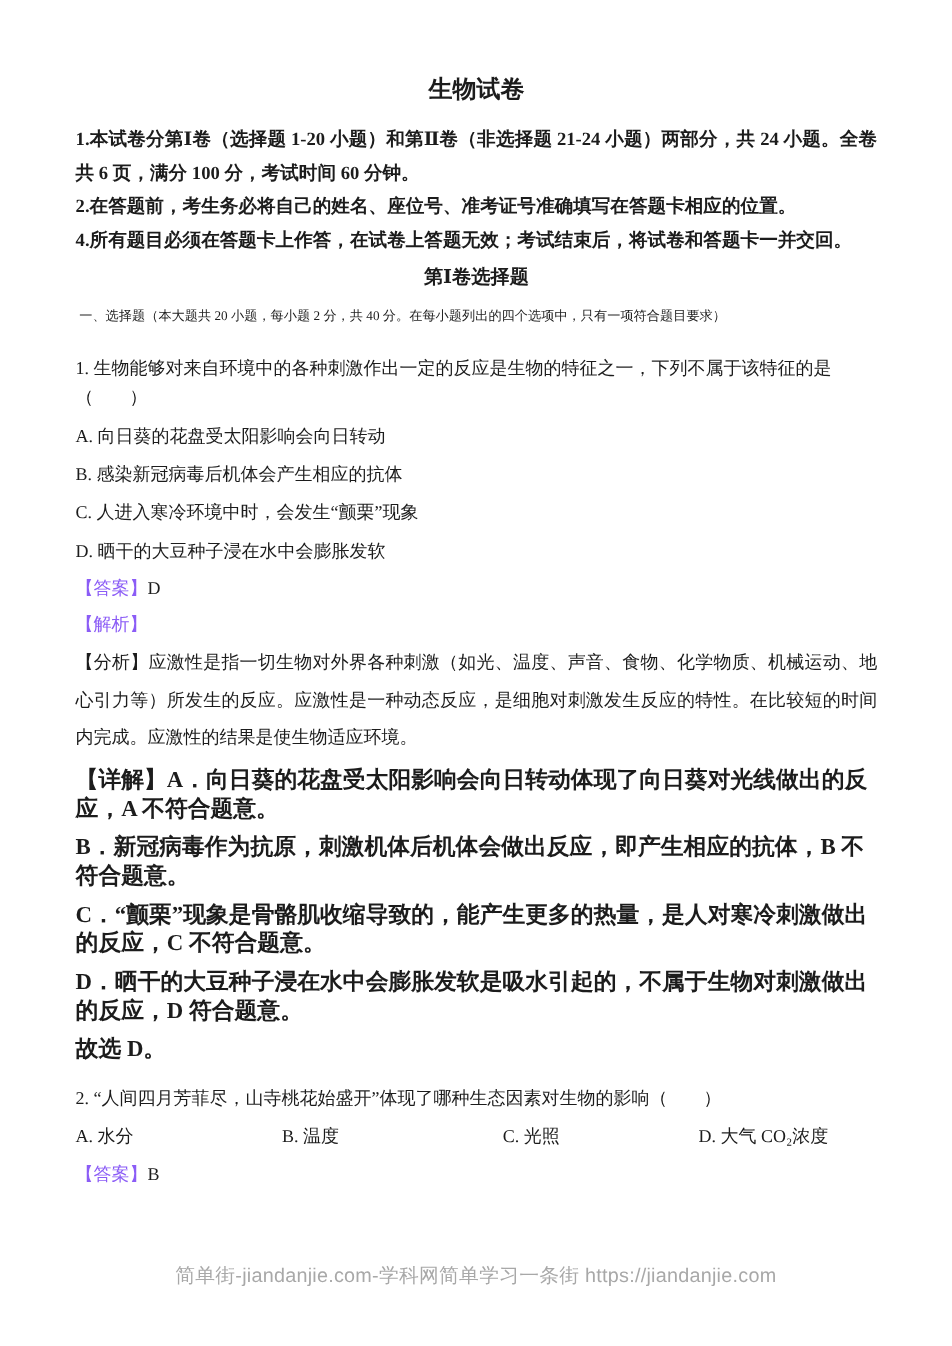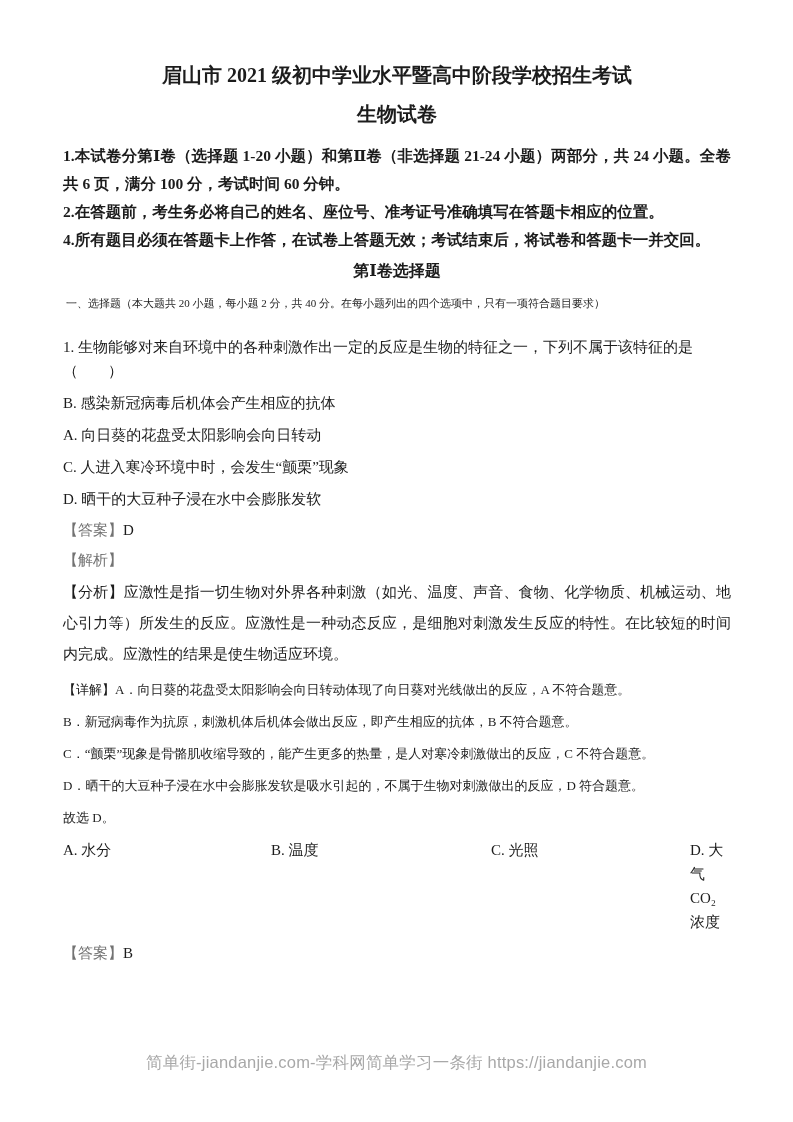--- a/index.html
+++ b/index.html
@@ -68,45 +68,45 @@
     font-size: 15px;
     line-height: 24px;
     margin: 8px 0 0 0;
   }
   .answer-line {
     font-size: 15px;
     line-height: 24px;
     margin: 7px 0 0 0;
   }
   .blue {
-    color: #737373;
+    color: #8b5cf6;
   }
   .analysis-label-line {
     font-size: 15px;
     line-height: 24px;
     margin: 6px 0 0 0;
   }
   .para {
     font-size: 15px;
     line-height: 31px;
     margin: 5px 0 0 0;
     text-align: justify;
     text-justify: inter-ideograph;
   }
   .detail {
-    font-size: 13px;
+    font-size: 19px;
     line-height: 24px;
     margin: 8px 0 0 0;
+    font-weight: bold;
   }
   .options-row {
     display: flex;
     font-size: 15px;
     line-height: 24px;
     margin: 8px 0 0 0;
-    gap: 36px;
   }
   .options-row .opt-a { width: 172px; }
   .options-row .opt-b { width: 184px; }
   .options-row .opt-c { width: 163px; }
   .options-row .opt-d { flex: 1; }
   .page-footer {
     position: absolute;
     left: 0;
     bottom: 48px;
     width: 100%;
@@ -115,49 +115,49 @@
     font-size: 16.5px;
     font-family: "Liberation Sans", "DejaVu Sans", sans-serif;
     letter-spacing: 0.2px;
   }
 </style>
 </head>
 <body>
 
 <div class="page">
 
-  <h1 class="title">眉山市 2021 级初中学业水平暨高中阶段学校招生考试</h1>
   <h2 class="subtitle">生物试卷</h2>
 
   <div class="notice">
     <p>1.本试卷分第Ⅰ卷（选择题 1-20 小题）和第Ⅱ卷（非选择题 21-24 小题）两部分，共 24 小题。全卷共 6 页，满分 100 分，考试时间 60 分钟。</p>
     <p>2.在答题前，考生务必将自己的姓名、座位号、准考证号准确填写在答题卡相应的位置。</p>
     <p>4.所有题目必须在答题卡上作答，在试卷上答题无效；考试结束后，将试卷和答题卡一并交回。</p>
   </div>
 
   <div class="section-title">第Ⅰ卷选择题</div>
   <div class="section-intro">一、选择题（本大题共 20 小题，每小题 2 分，共 40 分。在每小题列出的四个选项中，只有一项符合题目要求）</div>
 
   <div>
     <p class="stem">1. 生物能够对来自环境中的各种刺激作出一定的反应是生物的特征之一，下列不属于该特征的是（　　）</p>
+    <p class="option">A. 向日葵的花盘受太阳影响会向日转动</p>
     <p class="option">B. 感染新冠病毒后机体会产生相应的抗体</p>
-    <p class="option">A. 向日葵的花盘受太阳影响会向日转动</p>
     <p class="option">C. 人进入寒冷环境中时，会发生“颤栗”现象</p>
     <p class="option">D. 晒干的大豆种子浸在水中会膨胀发软</p>
     <p class="answer-line"><span class="blue">【答案】</span><span>D</span></p>
     <p class="analysis-label-line blue">【解析】</p>
     <p class="para">【分析】应激性是指一切生物对外界各种刺激（如光、温度、声音、食物、化学物质、机械运动、地心引力等）所发生的反应。应激性是一种动态反应，是细胞对刺激发生反应的特性。在比较短的时间内完成。应激性的结果是使生物适应环境。</p>
     <p class="detail">【详解】A．向日葵的花盘受太阳影响会向日转动体现了向日葵对光线做出的反应，A 不符合题意。</p>
     <p class="detail">B．新冠病毒作为抗原，刺激机体后机体会做出反应，即产生相应的抗体，B 不符合题意。</p>
     <p class="detail">C．“颤栗”现象是骨骼肌收缩导致的，能产生更多的热量，是人对寒冷刺激做出的反应，C 不符合题意。</p>
     <p class="detail">D．晒干的大豆种子浸在水中会膨胀发软是吸水引起的，不属于生物对刺激做出的反应，D 符合题意。</p>
     <p class="detail">故选 D。</p>
   </div>
 
   <div>
+    <p class="stem">2. “人间四月芳菲尽，山寺桃花始盛开”体现了哪种生态因素对生物的影响（　　）</p>
     <div class="options-row">
       <span class="opt-a">A. 水分</span>
       <span class="opt-b">B. 温度</span>
       <span class="opt-c">C. 光照</span>
       <span class="opt-d">D. 大气 CO₂浓度</span>
     </div>
     <p class="answer-line"><span class="blue">【答案】</span><span>B</span></p>
 
   </div>
 

